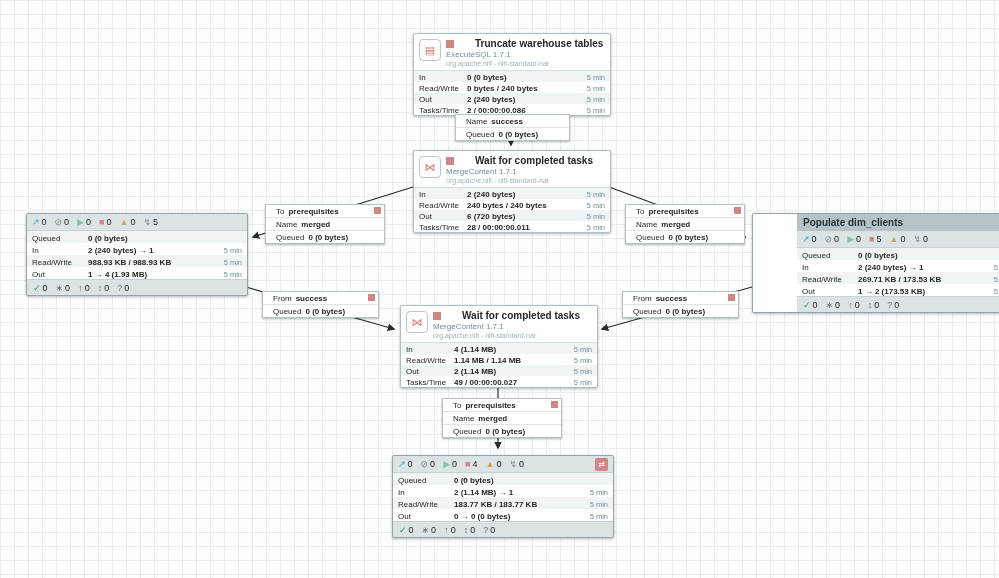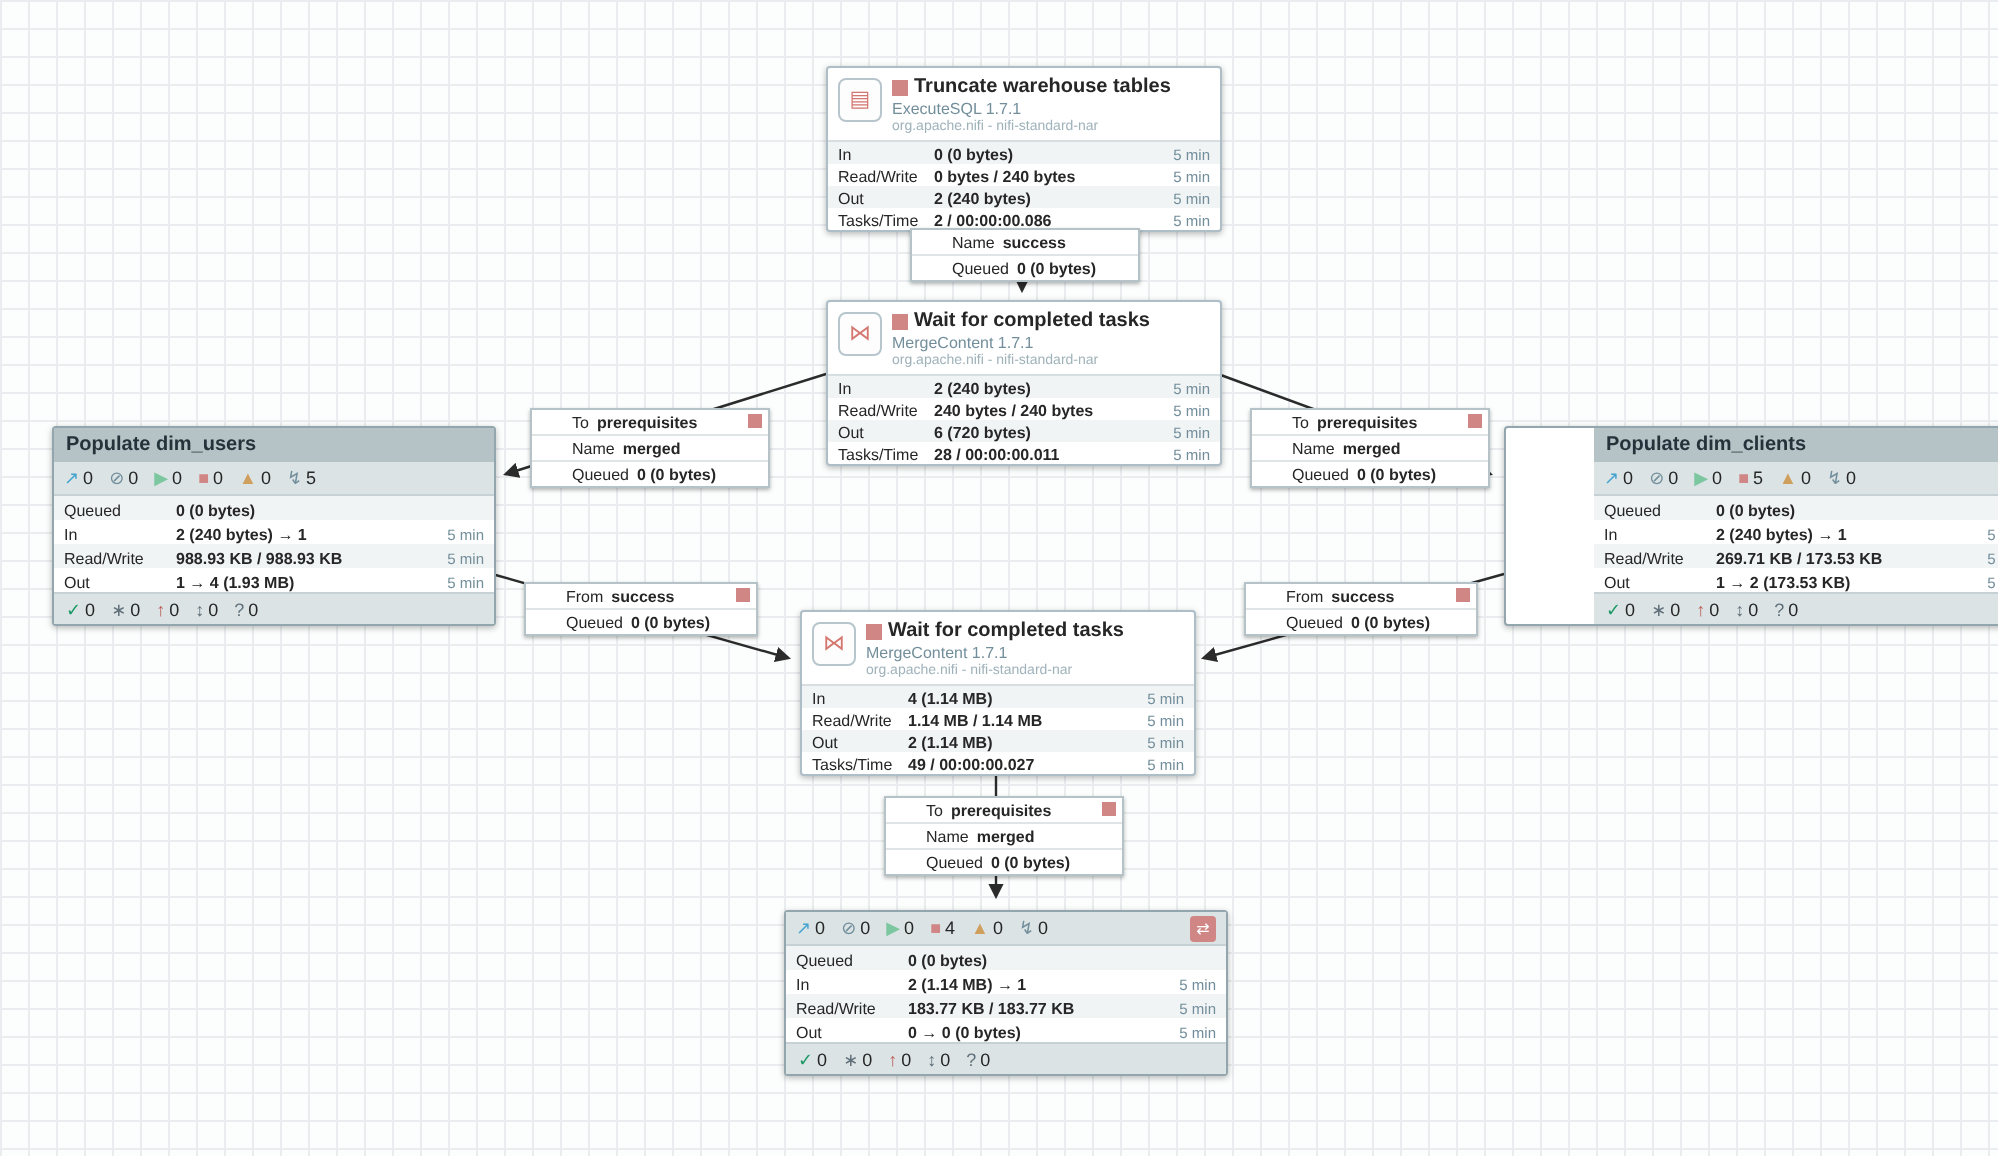--- a/index.html
+++ b/index.html
@@ -11,21 +11,21 @@
     background-size:14px 14px;
     font-family:"Liberation Sans",sans-serif;color:#262626;
   }
   .wires{position:absolute;left:0;top:0;width:999px;height:578px;}
   .wire{stroke:#2b2b2b;stroke-width:1.2;fill:none;}
 
   
   .proc{position:absolute;width:196px;background:#fff;border:1px solid #aebec6;border-radius:2px;box-shadow:0 1px 3px rgba(0,0,0,.28);}
   .proc-head{position:relative;padding:4px 6px 3px 32px;}
   .ptype-icon{position:absolute;left:5px;top:5px;width:20px;height:20px;border:1px solid #b7c6cc;border-radius:4px;color:#d4776f;font-size:11px;line-height:20px;text-align:center;background:#fdfdfd;}
-  .ptitle-line{display:flex;align-items:center;gap:3px;}
+  .ptitle-line{display:flex;align-items:center;gap:21px;}
   .run-stop{width:8px;height:8px;background:#d18686;display:inline-block;flex:none;}
   .ptitle{font-size:10px;font-weight:bold;white-space:nowrap;}
   .ptype{font-size:8px;color:#728e9b;margin-top:1px;}
   .pbundle{font-size:7px;color:#9fb2ba;margin-top:1px;}
   .stats{border-top:1px solid #d6dee1;}
   .srow{display:flex;align-items:flex-end;height:11px;padding:0 5px;font-size:8px;}
   .stats .srow:nth-child(odd){background:#f1f4f5;}
   .srow .lbl{width:48px;flex:none;}
   .srow .val{font-weight:bold;flex:1;white-space:nowrap;}
   .srow .win{color:#728e9b;font-size:7.5px;flex:none;}
@@ -41,21 +41,21 @@
   .c-inv{color:#cf9f5d}.c-dis{color:#728e9b}
   .c-ok{color:#1a9964}.c-mod{color:#60707a}.c-stale{color:#ba554a}.c-modstale{color:#60707a}.c-q{color:#60707a}
   .grp-stats .srow{height:12px;}
   .grp-stats .srow:nth-child(odd){background:#f1f4f5;}
   .grp-stats .srow .lbl{width:56px;}
   .grp-foot{height:15px;background:#dbe3e5;border-top:1px solid #c6d1d5;display:flex;align-items:center;padding:0 6px;font-size:9px;}
   .grp-flag{margin-left:auto;width:13px;height:13px;background:#d18686;border-radius:2px;color:#fff;font-size:8px;line-height:13px;text-align:center;}
 
   
   .conn{position:absolute;background:#fff;border:1px solid #b5c3c9;box-shadow:0 1px 2px rgba(0,0,0,.3);font-size:8px;}
-  .conn-row{display:flex;align-items:center;height:12px;padding:0 4px 0 20px;border-bottom:1px solid #dfe5e7;position:relative;}
+  .conn-row{display:flex;align-items:center;height:12px;padding:0 4px 0 10px;border-bottom:1px solid #dfe5e7;position:relative;}
   .conn-row:last-child{border-bottom:none;}
   .clbl{margin-right:4px;white-space:nowrap;}
   .cval{font-weight:bold;white-space:nowrap;}
   .conn-flag{position:absolute;right:3px;top:2px;width:7px;height:7px;background:#d18686;}
 </style>
 </head>
 <body>
 
 <div class="canvas">
 
@@ -169,23 +169,20 @@
         </div>
       <div class="srow">
           <span class="lbl">Tasks/Time</span>
           <span class="val">49 / 00:00:00.027</span>
           <span class="win">5 min</span>
         </div>
     </div>
   </div>
 
   <div class="grp" style="left:26px;top:213px;">
-    <div class="grp-head">
-        <span>Populate dim_users</span>
-      </div>
     <div class="grp-status">
       <span class="st">
           <i class="ic c-tx">↗</i>
           <span class="cnt">0</span>
         </span>
       <span class="st">
           <i class="ic c-ntx">⊘</i>
           <span class="cnt">0</span>
         </span>
       <span class="st">

